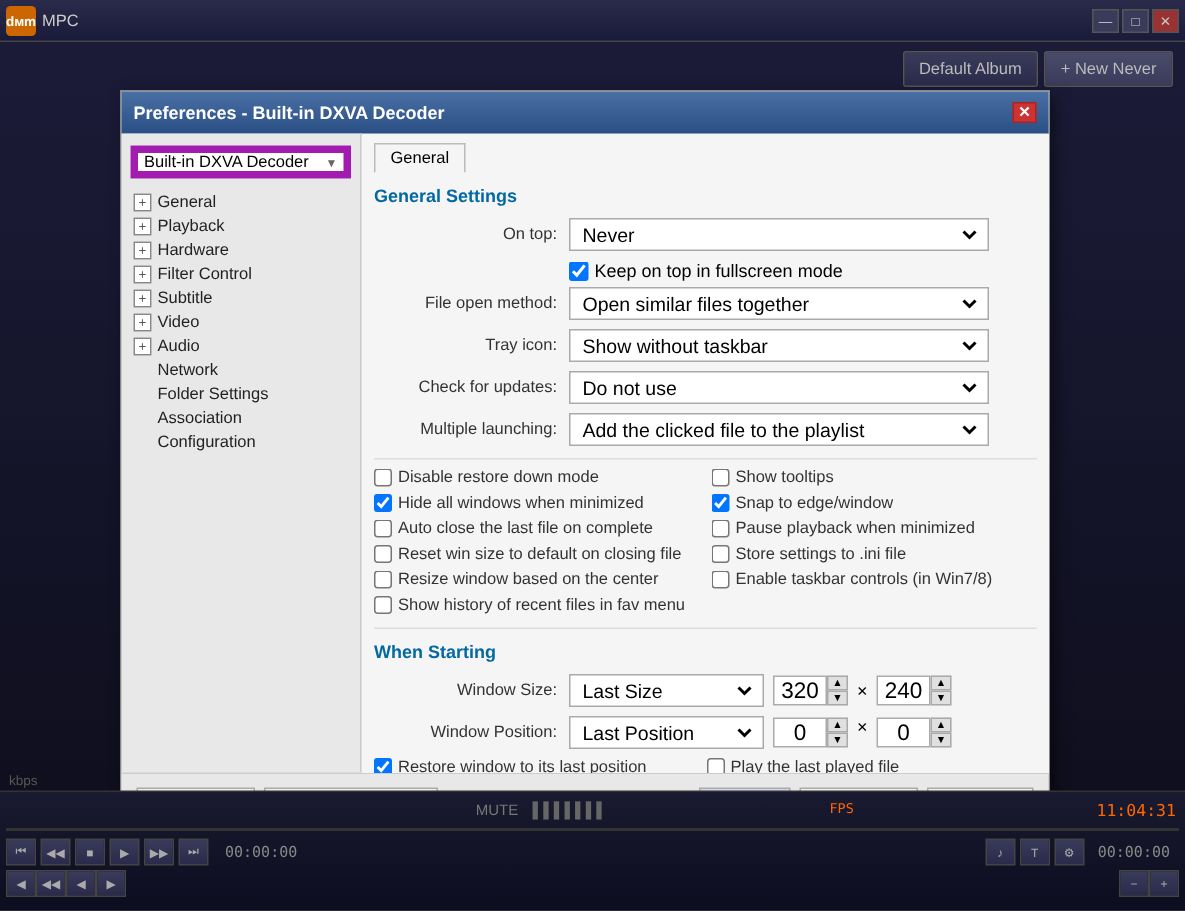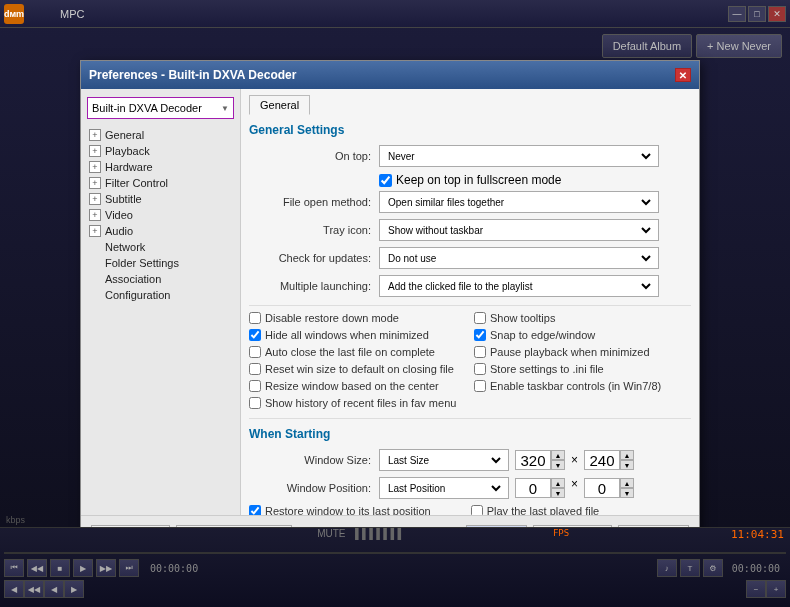--- a/index.html
+++ b/index.html
@@ -22,21 +22,20 @@
     }
 
     
     .title-bar {
       height: 28px;
       background: linear-gradient(180deg, #2a2a4a 0%, #1a1a3a 100%);
       display: flex;
       align-items: center;
       padding: 0 4px;
       border-bottom: 1px solid #444;
-      gap: 32px;
     }
     .title-bar-logo {
       width: 20px;
       height: 20px;
       background: #cc6600;
       border-radius: 3px;
       display: flex;
       align-items: center;
       justify-content: center;
       color: #fff;
@@ -97,20 +96,21 @@
       right: 0;
       height: 80px;
       background: linear-gradient(180deg, #1a1a30 0%, #0d0d20 100%);
       border-top: 1px solid #333;
       display: flex;
       flex-direction: column;
     }
     .player-top {
       height: 24px;
       display: flex;
+      align-items: center;
       padding: 0 6px;
       font-size: 10px;
       color: #888;
     }
     .mute-label {
       color: #777;
       font-size: 10px;
       margin-left: 40%;
     }
     .time-display {
@@ -191,21 +191,21 @@
       display: flex;
       flex-direction: column;
       padding: 4px 0;
     }
 
     
     .panel-dropdown {
       margin: 4px 6px 8px;
       height: 22px;
       background: #fff;
-      border: 1px solid #a21caf;
+      border: 5px solid #a21caf;
       display: flex;
       align-items: center;
       padding: 0 4px;
       cursor: pointer;
       font-size: 11px;
     }
     .panel-dropdown-arrow {
       margin-left: auto;
       font-size: 8px;
       color: #666;
@@ -295,21 +295,21 @@
       padding: 0 4px;
       font-size: 11px;
       cursor: pointer;
       position: relative;
     }
     .form-control select {
       width: 100%;
       height: 100%;
       border: none;
       background: transparent;
-      font-size: 10px;
+      font-size: 13px;
       cursor: pointer;
       outline: none;
     }
 
     .checkbox-row {
       display: flex;
       align-items: center;
       gap: 4px;
       font-size: 11px;
       color: #333;

